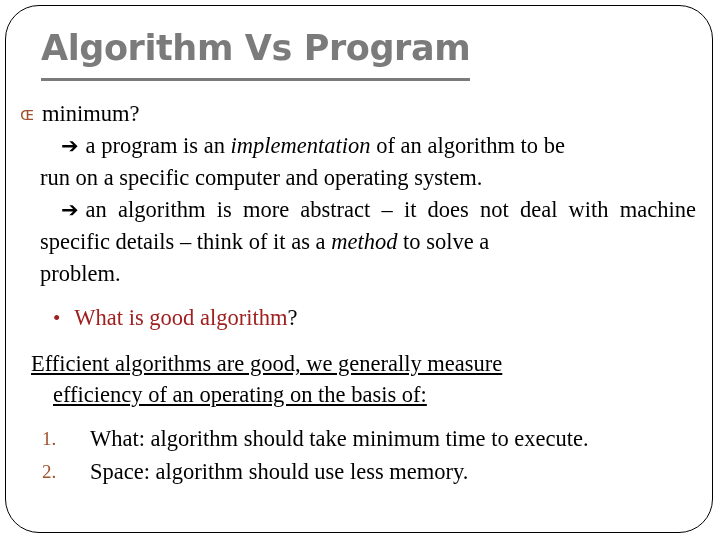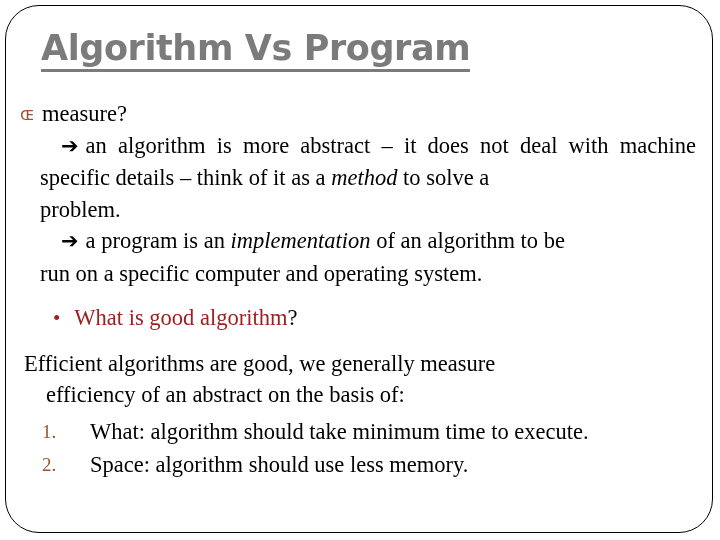--- a/index.html
+++ b/index.html
@@ -44,21 +44,21 @@
     font-family: "DejaVu Sans", "Liberation Sans", sans-serif;
     font-weight: bold;
     font-size: 35px;
     line-height: 40px;
     letter-spacing: -0.4px;
     white-space: nowrap;
   }
   .title-underline-wrap {
     display: inline-block;
     border-bottom: 3px solid #7b7b7b;
-    padding-bottom: 1px;
+    padding-bottom: 10px;
   }
 
   .slide-body {
     position: absolute;
     left: 20px;
     top: 98px;
     width: 676px;
     color: #000000;
     font-size: 22.5px;
     line-height: 31.5px;
@@ -115,24 +115,25 @@
   }
   .red-line .dot-bullet {
     color: #a02020;
     font-size: 21px;
     padding-right: 14px;
   }
   .red-line .black-q { color: #000000; }
 
   
   .eff-para {
-    margin: 4px;
+    margin: 11px;
     text-align: justify;
     text-justify: inter-word;
     padding-left: 0px;
+    text-decoration: underline;
   }
   .eff-para .last-line {
     text-align: left;
     display: block;
     padding-left: 22px;
   }
 
   
   .num-item {
     margin: 0;
@@ -156,41 +157,41 @@
   <div class="slide-frame"></div>
 
   <div class="slide-title">
     <span class="title-underline-wrap">Algorithm Vs Program</span>
   </div>
 
   <div class="slide-body">
 
     <div class="wing-para">
       <span class="wing-bullet">ɶ</span>
-      <span class="last-line">measure?</span>
+      <span class="last-line">minimum?</span>
+    </div>
+
+    <div class="arrow-para">
+      <span class="arrow-glyph">➔</span><span>a program is an </span><span class="ital">implementation</span><span> of an algorithm to be</span>
+      <span class="last-line">run on a specific computer and operating system.</span>
     </div>
 
     <div class="arrow-para">
       <span class="arrow-glyph">➔</span><span>an algorithm is more abstract – it does not deal with</span>
       <span>machine specific details – think of it as a </span><span class="ital">method</span><span> to solve a</span>
       <span class="last-line">problem.</span>
     </div>
 
-    <div class="arrow-para">
-      <span class="arrow-glyph">➔</span><span>a program is an </span><span class="ital">implementation</span><span> of an algorithm to be</span>
-      <span class="last-line">run on a specific computer and operating system.</span>
-    </div>
-
     <div class="red-line">
       <span class="dot-bullet">•</span><span>What is good algorithm</span><span class="black-q">?</span>
     </div>
 
     <div class="eff-para">
       <span>Efficient algorithms are good, we generally measure</span>
-      <span class="last-line">efficiency of an abstract on the basis of:</span>
+      <span class="last-line">efficiency of an operating on the basis of:</span>
     </div>
 
     <div class="num-item">
       <span class="num-marker">1.</span>
       <span>What: algorithm should take minimum time to execute.</span>
     </div>
     <div class="num-item">
       <span class="num-marker">2.</span>
       <span>Space: algorithm should use less memory.</span>
     </div>

